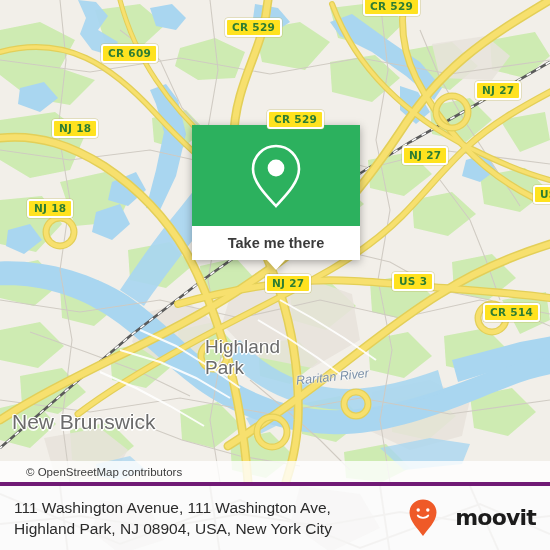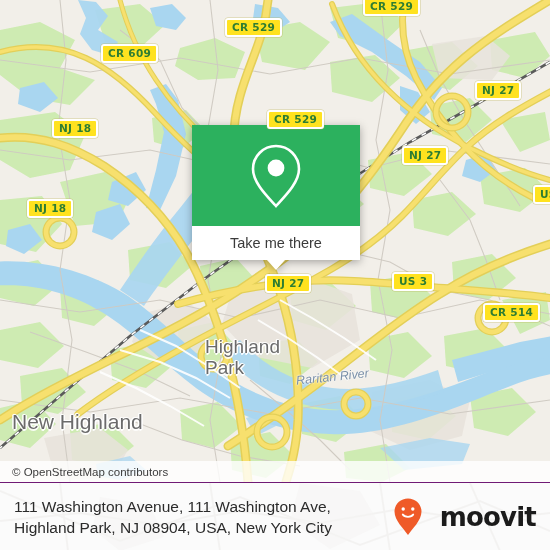--- a/index.html
+++ b/index.html
@@ -90,20 +90,21 @@
     background: #ffffff;
     display: flex;
     align-items: center;
     justify-content: center;
     cursor: pointer;
   }
   #popup-button-label {
     color: #3b3b3b;
     font-size: 14.5px;
     font-family: "Liberation Sans", sans-serif;
+    font-weight: bold;
   }
   #popup-tail {
     position: absolute;
     left: 50%; top: 100%;
     margin-left: -9px;
     width: 0; height: 0;
     border-left: 9px solid transparent;
     border-right: 9px solid transparent;
     border-top: 10px solid #ffffff;
   }
@@ -117,29 +118,30 @@
     background: rgba(255,255,255,0.80);
     display: flex;
     align-items: center;
     z-index: 30;
   }
   #attribution-text {
     color: #3c3c3c;
     font-size: 11.5px;
     padding-left: 12px;
     font-family: "Liberation Sans", sans-serif;
+    margin-left: 14px;
   }
 
   
   #footer {
     position: absolute;
     left: 0; top: 482px;
     width: 550px; height: 68px;
     background: #fbfbfb;
-    border-top: 1px solid #701a75;
+    border-top: 4px solid #701a75;
     overflow: hidden;
   }
   #footer-watermark {
     position: absolute;
     left: 0; top: -482px;
     opacity: 0.11;
     pointer-events: none;
   }
   #footer-inner {
     position: relative;
@@ -157,21 +159,21 @@
     font-family: "Liberation Sans", sans-serif;
   }
   #footer-logo {
     display: flex;
     align-items: center;
     gap: 1px;
     flex: none;
   }
   #moovit-wordmark {
     color: #1b1b1b;
-    font-size: 26px;
+    font-size: 22px;
     font-weight: bold;
     letter-spacing: -0.8px;
     line-height: 30px;
     font-family: "DejaVu Sans", sans-serif;
     margin-left: 16px;
   }
 </style>
 </head>
 <body>
 
@@ -368,21 +370,21 @@
     <div class="shield" style="left:402px; top:146px;">NJ 27</div>
     <div class="shield" style="left:475px; top:81px;">NJ 27</div>
     <div class="shield" style="left:265px; top:274px;">NJ 27</div>
     <div class="shield" style="left:392px; top:272px;">US 3</div>
     <div class="shield" style="left:483px; top:303px;">CR 514</div>
     <div class="shield" style="left:533px; top:185px;">US</div>
     <div class="shield" style="left:363px; top:-3px;">CR 529</div>
 
     <div class="place-label" style="left:205px; top:336px; width:100px;">Highland
 Park</div>
-    <div class="place-label" style="left:12px; top:411px; font-size:21px;">New Highland</div>
+    <div class="place-label" style="left:12px; top:411px; font-size:21px;">New Brunswick</div>
     <div class="water-label" style="left:296px; top:370px; transform:rotate(-6deg);">Raritan River</div>
 
     <div id="popup-card">
       <div id="popup-green">
         <svg id="popup-pin-icon" width="52" height="66" viewBox="0 0 52 66">
           <path d="M26 3 C 13.3 3, 3 13.3, 3 26 C 3 40, 18 54, 26 63 C 34 54, 49 40, 49 26 C 49 13.3, 38.7 3, 26 3 Z" fill="none" stroke="#ffffff" stroke-width="2.6"></path>
           <circle cx="26" cy="25" r="8.4" fill="#ffffff"></circle>
         </svg>
       </div>
       <div id="popup-button">

